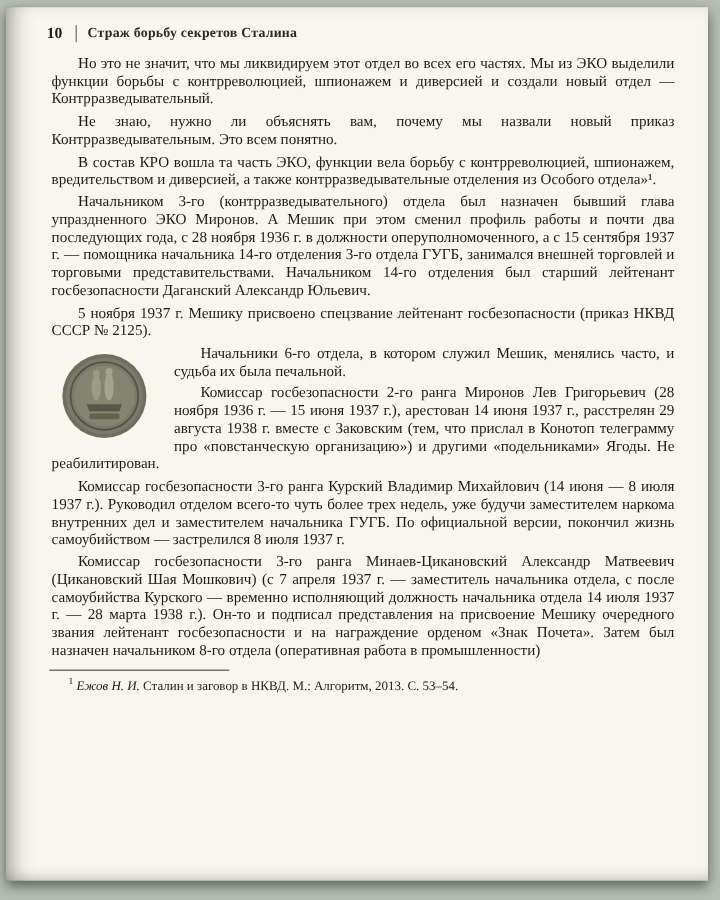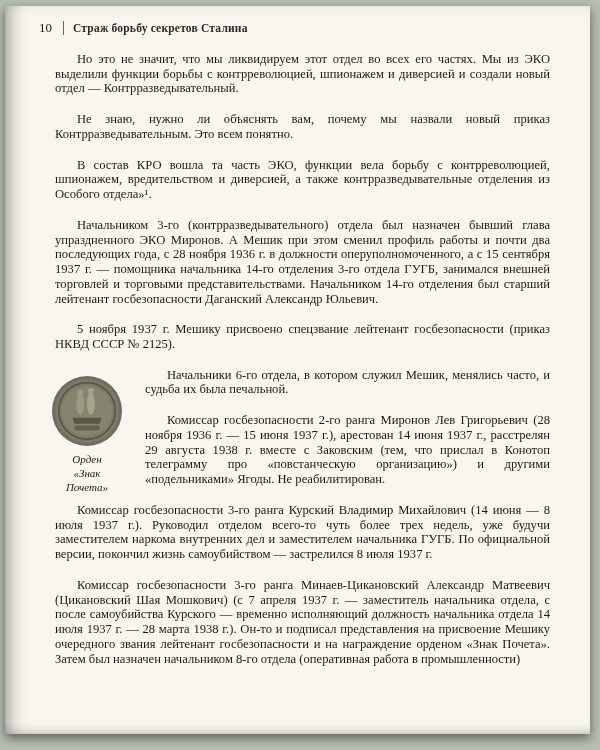--- a/index.html
+++ b/index.html
@@ -24,34 +24,34 @@
                inset 14px 0 20px -12px rgba(0,0,0,.45),
                inset 0 -8px 14px -10px rgba(0,0,0,.3);
     overflow:hidden;
     color:#1c1b18;
   }
   .header{
     display:flex;align-items:center;
     margin:2px 0 10px 0;
   }
   .page-num{
-    font-weight:normal;font-size:13px;
+    font-weight:bold;font-size:13px;
   }
   .header-divider{
     width:1px;height:14px;background:#6b6b66;
     margin:0 9px 0 11px;
   }
   .running-title{
     font-weight:bold;font-size:11.5px;letter-spacing:.2px;color:#2a2925;
   }
   .body-text{
     font-size:12.6px;line-height:1.17;text-align:justify;
   }
   .body-text p{
-    margin:16px;text-indent:22px;
+    margin:4px;text-indent:22px;
   }
   .figure{
     float:left;width:96px;
     margin:3px 10px 2px 0;
     text-align:center;
   }
   .medal{
     width:72px;height:72px;margin:4px auto 5px auto;display:block;
   }
   .caption div{
@@ -94,28 +94,27 @@
           <circle cx="37" cy="37" r="33" fill="#7a7a6a"></circle>
           <circle cx="37" cy="37" r="29" fill="none" stroke="#535346" stroke-width="1.5"></circle>
           <circle cx="37" cy="37" r="26" fill="#84846f"></circle>
           <ellipse cx="30" cy="30" rx="4" ry="11" fill="#9c9c86"></ellipse>
           <ellipse cx="41" cy="29" rx="4" ry="12" fill="#a4a48c"></ellipse>
           <circle cx="30" cy="18" r="3" fill="#9c9c86"></circle>
           <circle cx="41" cy="16" r="3" fill="#a4a48c"></circle>
           <path d="M22 44 L52 44 L50 50 L24 50 Z" fill="#57574a"></path>
           <rect x="24" y="52" width="26" height="5" rx="2" fill="#62624f"></rect>
         </svg>
-        <div class="caption">
-          <div>Орден</div>
-          <div>«Знак</div>
-          <div>Почета»</div>
-        </div>
       </div>
 
       <p>Начальники 6-го отдела, в котором служил Мешик, менялись часто, и судьба их была печальной.</p>
       <p>Комиссар госбезопасности 2-го ранга Миронов Лев Григорьевич (28 ноября 1936 г. — 15 июня 1937 г.), арестован 14 июня 1937 г., расстрелян 29 августа 1938 г. вместе с Заковским (тем, что прислал в Конотоп телеграмму про «повстанческую организацию») и другими «подельниками» Ягоды. Не реабилитирован.</p>
       <p>Комиссар госбезопасности 3-го ранга Курский Владимир Михайлович (14 июня — 8 июля 1937 г.). Руководил отделом всего-то чуть более трех недель, уже будучи заместителем наркома внутренних дел и заместителем начальника ГУГБ. По официальной версии, покончил жизнь самоубийством — застрелился 8 июля 1937 г.</p>
       <p>Комиссар госбезопасности 3-го ранга Минаев-Цикановский Александр Матвеевич (Цикановский Шая Мошкович) (с 7 апреля 1937 г. — заместитель начальника отдела, с после самоубийства Курского — временно исполняющий должность начальника отдела 14 июля 1937 г. — 28 марта 1938 г.). Он-то и подписал представления на присвоение Мешику очередного звания лейтенант госбезопасности и на награждение орденом «Знак Почета». Затем был назначен начальником 8-го отдела (оперативная работа в промышленности)</p>
     </div>
 
+    <div class="footnote">
+      <div class="fn-rule"></div>
+      <p class="fn-text"><sup>1</sup> <span class="fn-author">Ежов Н. И.</span> <span>Сталин и заговор в НКВД. М.: Алгоритм, 2013. С. 53–54.</span></p>
+    </div>
 
   </div>
 </div>
 
 </body></html>

